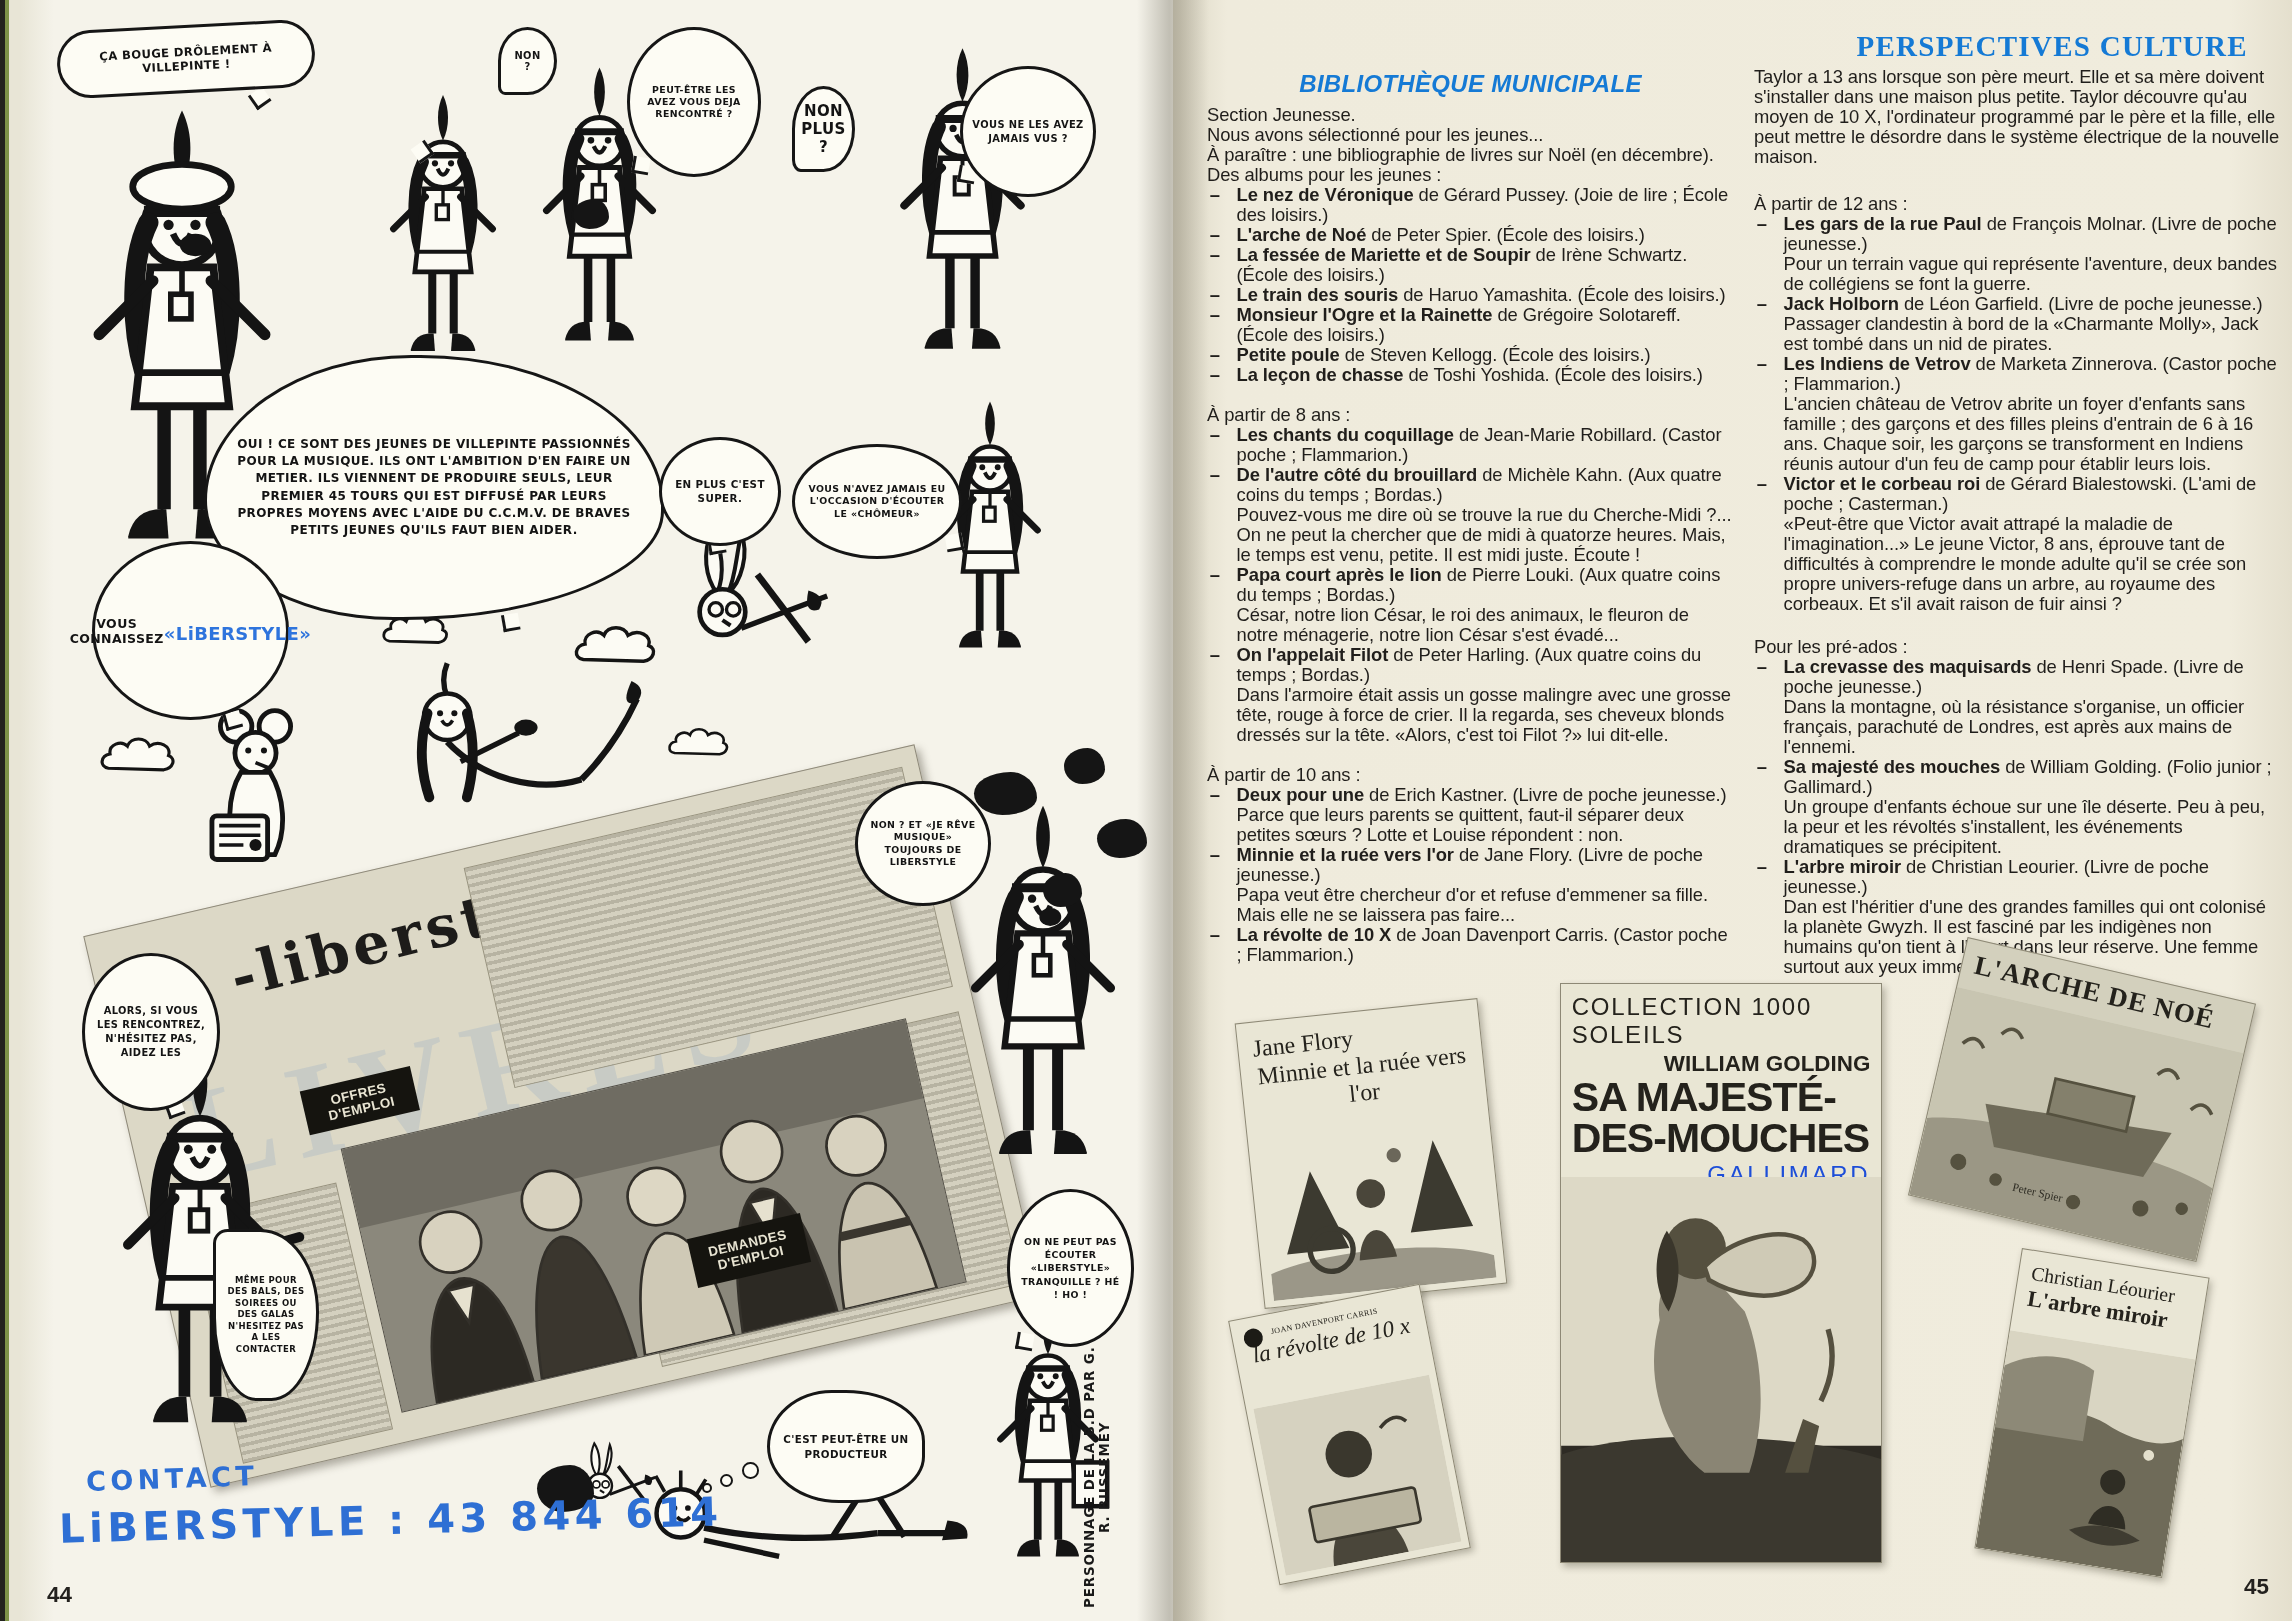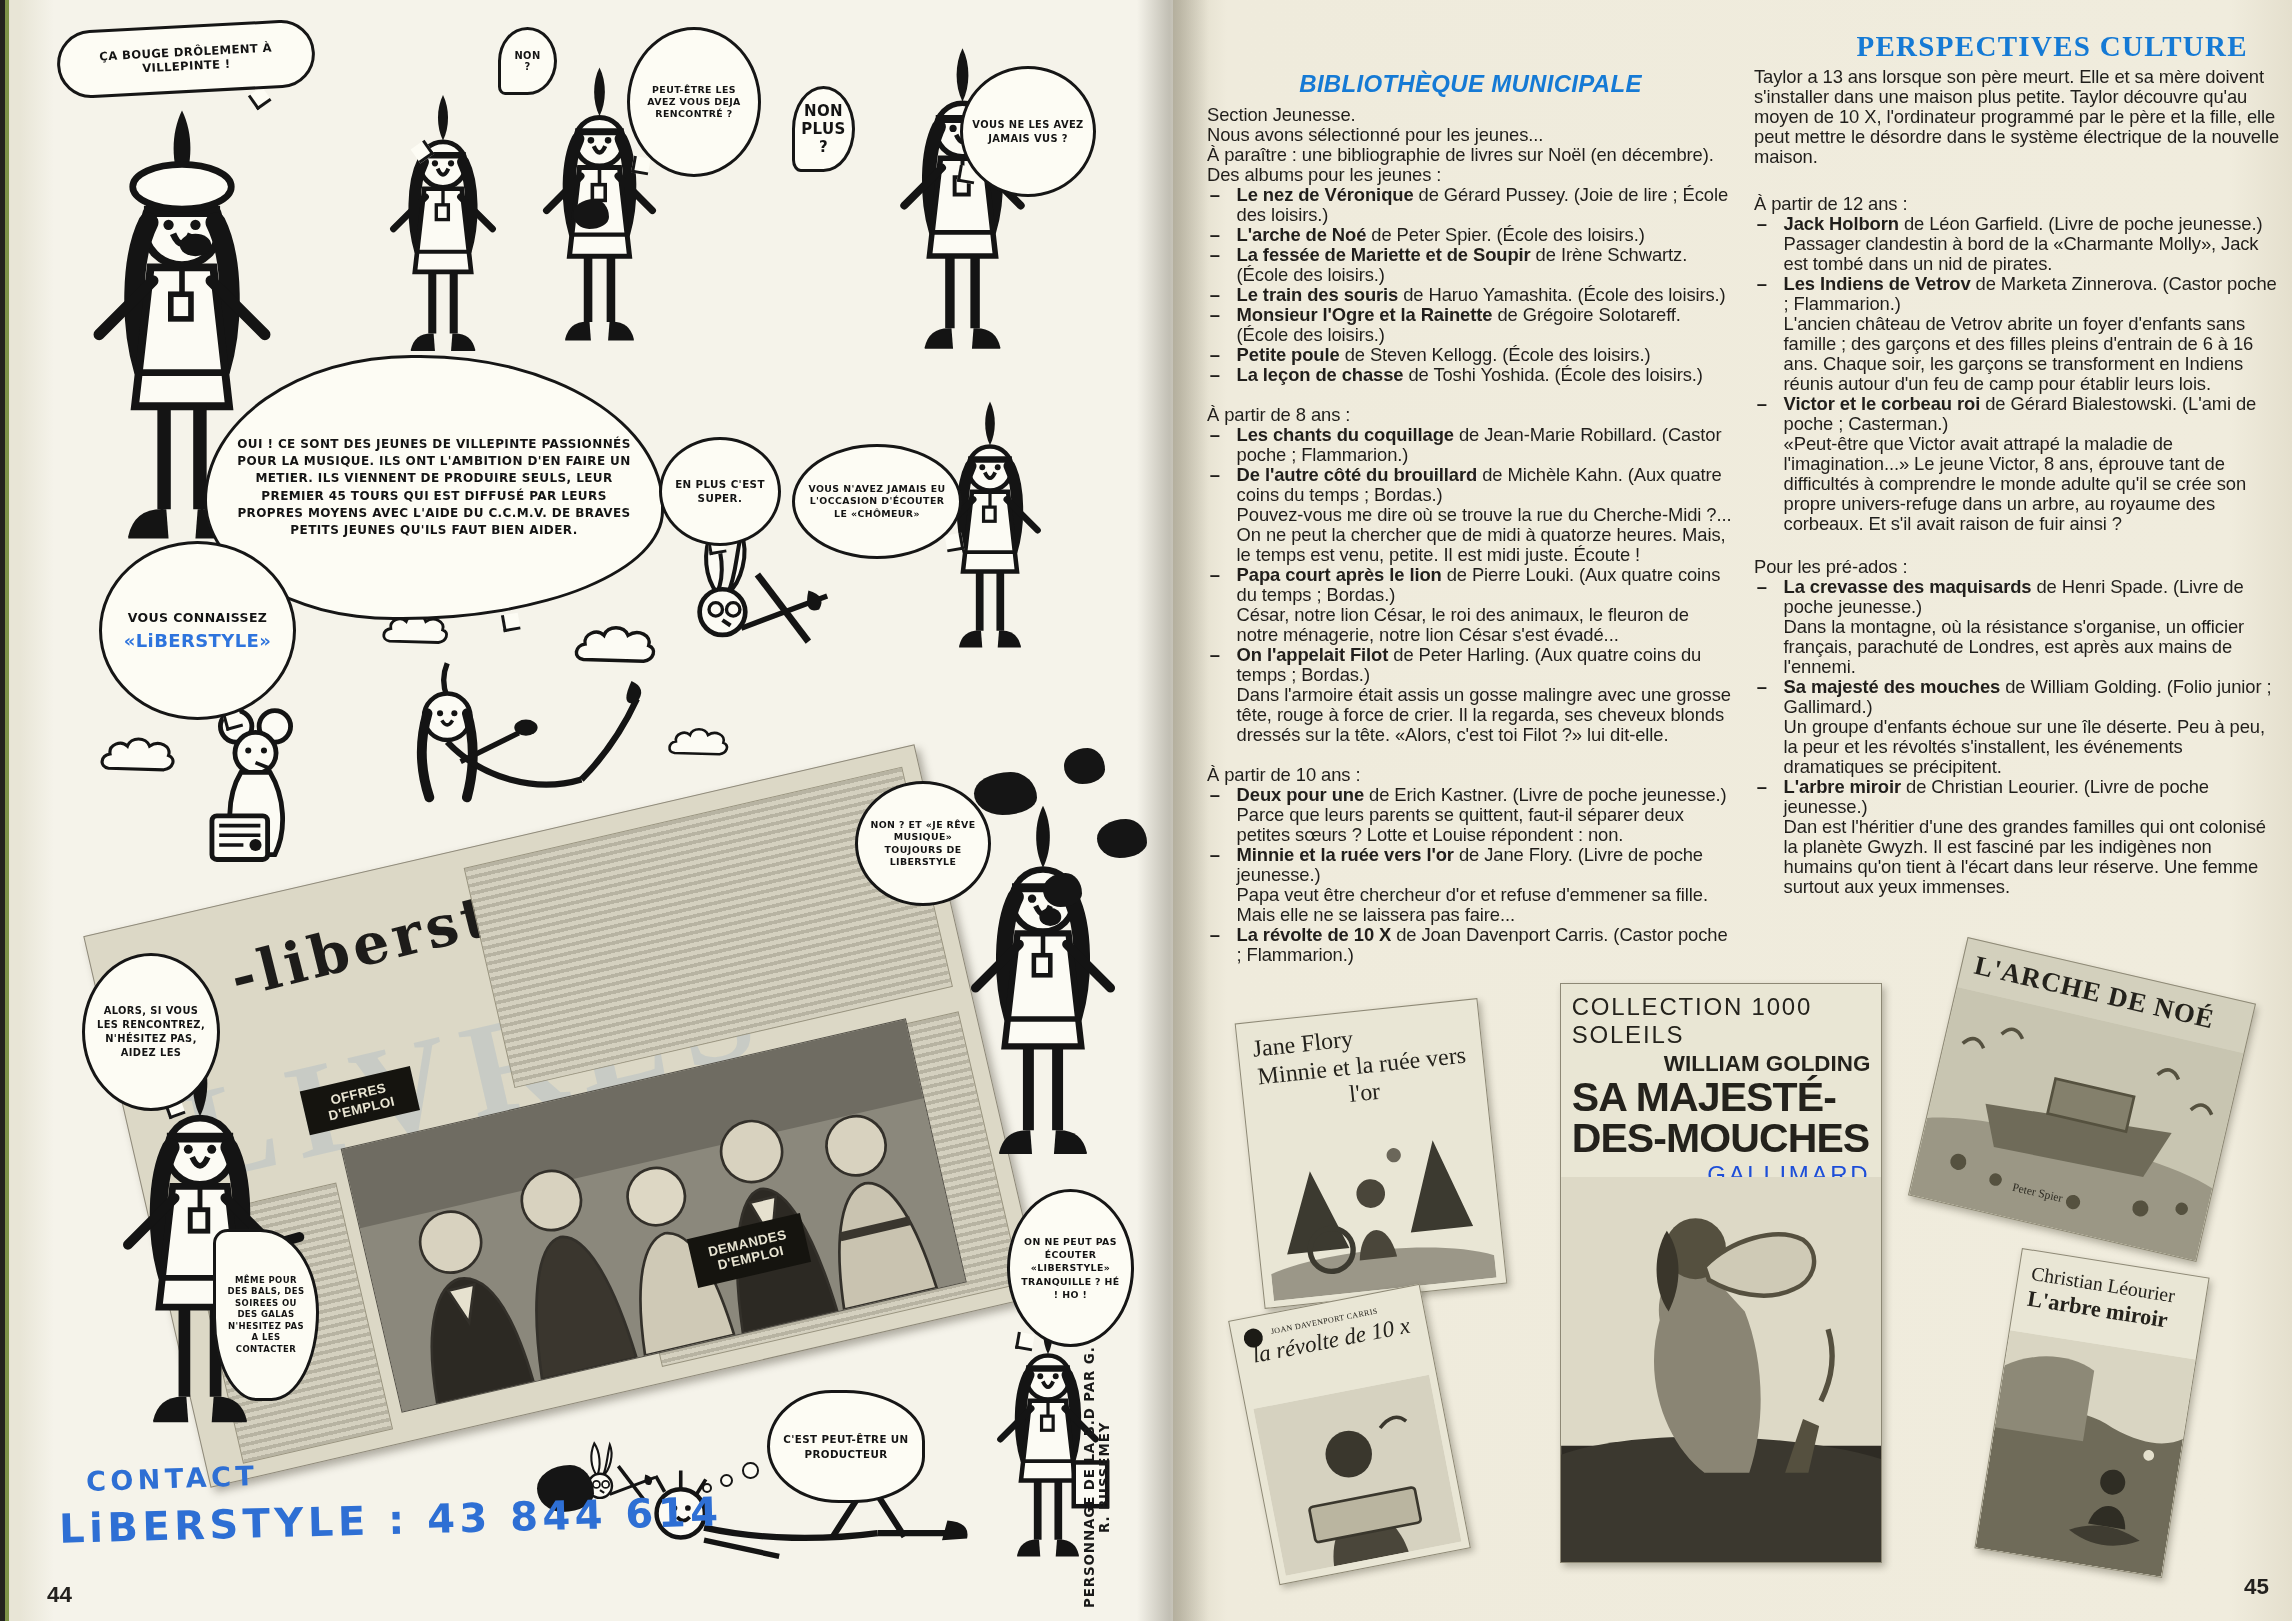--- a/index.html
+++ b/index.html
@@ -232,21 +232,21 @@
   <div class="bub" style="left:960px;top:66px;width:136px;height:131px">
     <span class="bt" style="font-size:9.9px;line-height:1.35">VOUS NE LES AVEZ JAMAIS VUS ?</span>
   </div>
   <div class="tail" style="left:958px;top:166px;transform:rotate(100deg)"></div>
 
   <div class="bub" style="left:204px;top:355px;width:460px;height:265px;border-radius:46% 54% 58% 42%/56% 58% 42% 46%;padding:25px">
     <span class="bt" style="font-size:12px;line-height:1.42">OUI ! CE SONT DES JEUNES DE VILLEPINTE PASSIONNÉS POUR LA MUSIQUE. ILS ONT L'AMBITION D'EN FAIRE UN METIER. ILS VIENNENT DE PRODUIRE SEULS, LEUR PREMIER 45 TOURS QUI EST DIFFUSÉ PAR LEURS PROPRES MOYENS AVEC L'AIDE DU C.C.M.V. DE BRAVES PETITS JEUNES QU'ILS FAUT BIEN AIDER.</span>
   </div>
   <div class="tail" style="left:502px;top:614px;transform:rotate(80deg)"></div>
 
-  <div class="bub" style="left:99px;top:541px;width:197px;height:179px;flex-direction:column">
+  <div class="bub" style="left:92px;top:541px;width:197px;height:179px;flex-direction:row">
     <span class="bt" style="font-size:12.5px">VOUS CONNAISSEZ</span>
     <span class="bt brand" style="font-size:18px;margin-top:5.4px">«LiBERSTYLE»</span>
   </div>
   <div class="tail" style="left:224px;top:712px;transform:rotate(75deg)"></div>
 
   <div class="bub" style="left:659px;top:437px;width:122px;height:109px">
     <span class="bt" style="font-size:10.3px;line-height:1.35">EN PLUS C'EST SUPER.</span>
   </div>
   <div class="tail" style="left:708px;top:537px;transform:rotate(80deg)"></div>
 
@@ -349,20 +349,22 @@
       <div class="desc">Parce que leurs parents se quittent, faut-il séparer deux petites sœurs ? Lotte et Louise répondent : non.</div></div>
     <div class="bk"><span class="ti">Minnie et la ruée vers l'or</span><span> de Jane Flory. (Livre de poche jeunesse.)</span>
       <div class="desc">Papa veut être chercheur d'or et refuse d'emmener sa fille. Mais elle ne se laissera pas faire...</div></div>
     <div class="bk"><span class="ti">La révolte de 10 X</span><span> de Joan Davenport Carris. (Castor poche ; Flammarion.)</span></div>
   </div>
 
   <div class="col" style="left:1754px;top:67px">
     <div>Taylor a 13 ans lorsque son père meurt. Elle et sa mère doivent s'installer dans une maison plus petite. Taylor découvre qu'au moyen de 10 X, l'ordinateur programmé par le père et la fille, elle peut mettre le désordre dans le système électrique de la nouvelle maison.</div>
 
     <div class="agehead" style="margin-top:27px">À partir de 12 ans :</div>
+    <div class="bk"><span class="ti">Les gars de la rue Paul</span><span> de François Molnar. (Livre de poche jeunesse.)</span>
+      <div class="desc">Pour un terrain vague qui représente l'aventure, deux bandes de collégiens se font la guerre.</div></div>
     <div class="bk"><span class="ti">Jack Holborn</span><span> de Léon Garfield. (Livre de poche jeunesse.)</span>
       <div class="desc">Passager clandestin à bord de la «Charmante Molly», Jack est tombé dans un nid de pirates.</div></div>
     <div class="bk"><span class="ti">Les Indiens de Vetrov</span><span> de Marketa Zinnerova. (Castor poche ; Flammarion.)</span>
       <div class="desc">L'ancien château de Vetrov abrite un foyer d'enfants sans famille ; des garçons et des filles pleins d'entrain de 6 à 16 ans. Chaque soir, les garçons se transforment en Indiens réunis autour d'un feu de camp pour établir leurs lois.</div></div>
     <div class="bk"><span class="ti">Victor et le corbeau roi</span><span> de Gérard Bialestowski. (L'ami de poche ; Casterman.)</span>
       <div class="desc">«Peut-être que Victor avait attrapé la maladie de l'imagination...» Le jeune Victor, 8 ans, éprouve tant de difficultés à comprendre le monde adulte qu'il se crée son propre univers-refuge dans un arbre, au royaume des corbeaux. Et s'il avait raison de fuir ainsi ?</div></div>
 
     <div class="agehead" style="margin-top:23px">Pour les pré-ados :</div>
     <div class="bk"><span class="ti">La crevasse des maquisards</span><span> de Henri Spade. (Livre de poche jeunesse.)</span>
       <div class="desc">Dans la montagne, où la résistance s'organise, un officier français, parachuté de Londres, est après aux mains de l'ennemi.</div></div>

